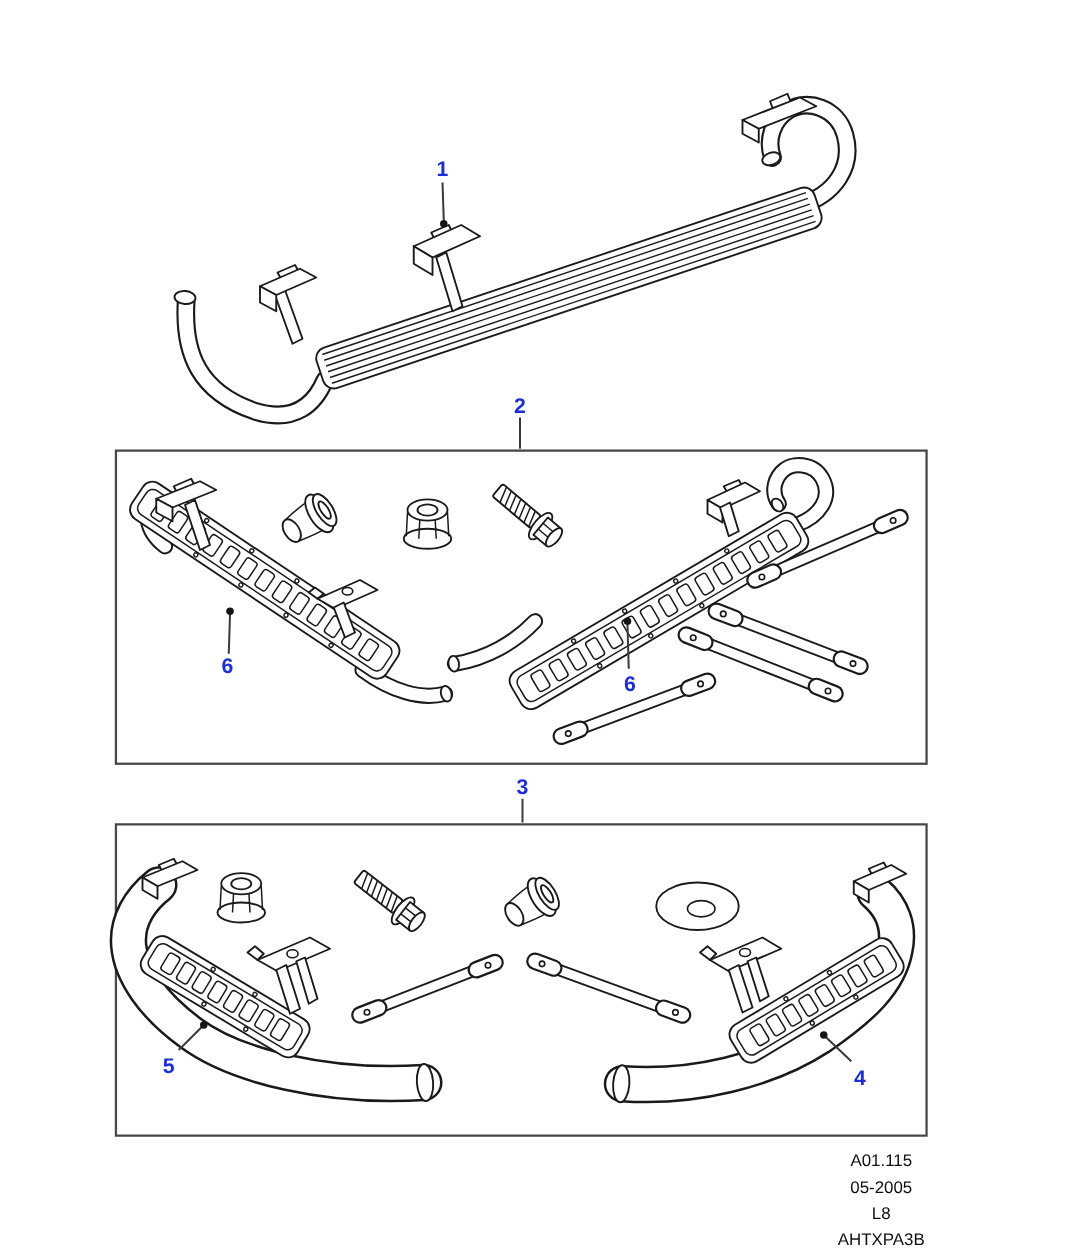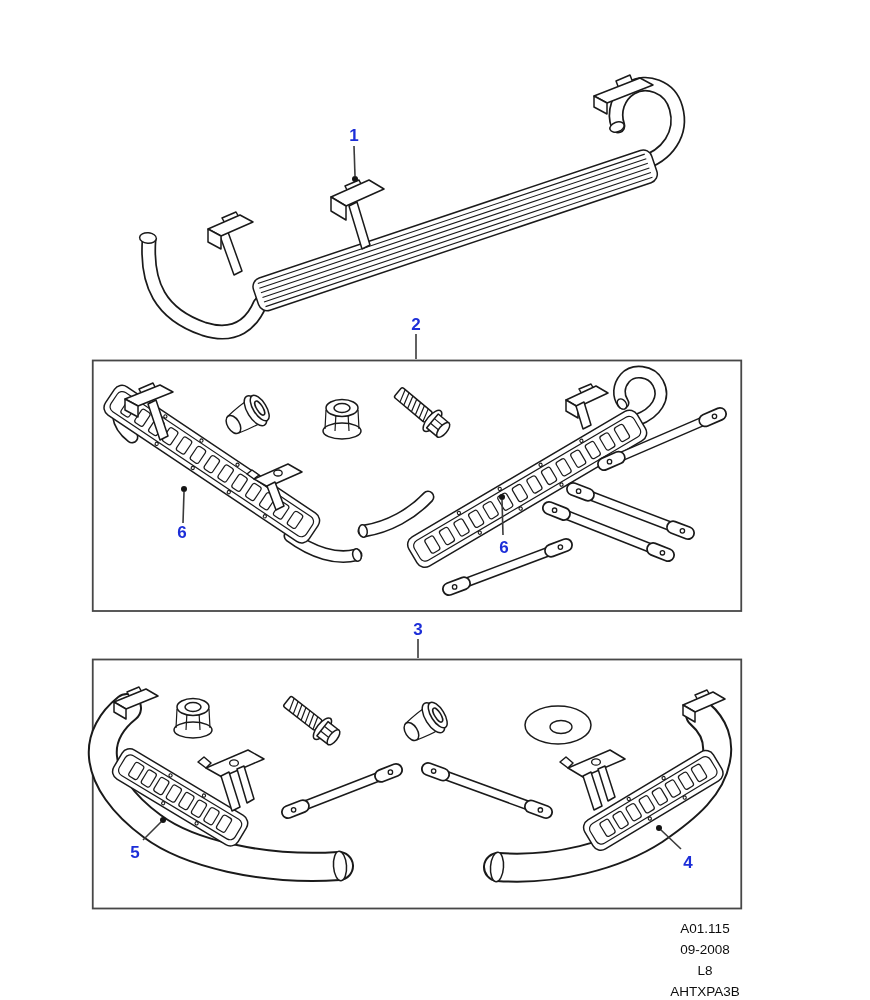--- a/index.html
+++ b/index.html
@@ -344,17 +344,17 @@
   </g>
   <g>
     <line class="leader" x1="681" y1="849" x2="661" y2="830"></line>
     <circle class="dot" cx="659" cy="828" r="3"></circle>
     <text class="callout-num" x="688" y="868" text-anchor="middle">4</text>
   </g>
 </svg>
 
 <div class="footer">
   <div>A01.115</div>
-  <div>09-2008</div>
+  <div>05-2005</div>
   <div>L8</div>
   <div>AHTXPA3B</div>
 </div>
 </div>
 
 </body></html>

